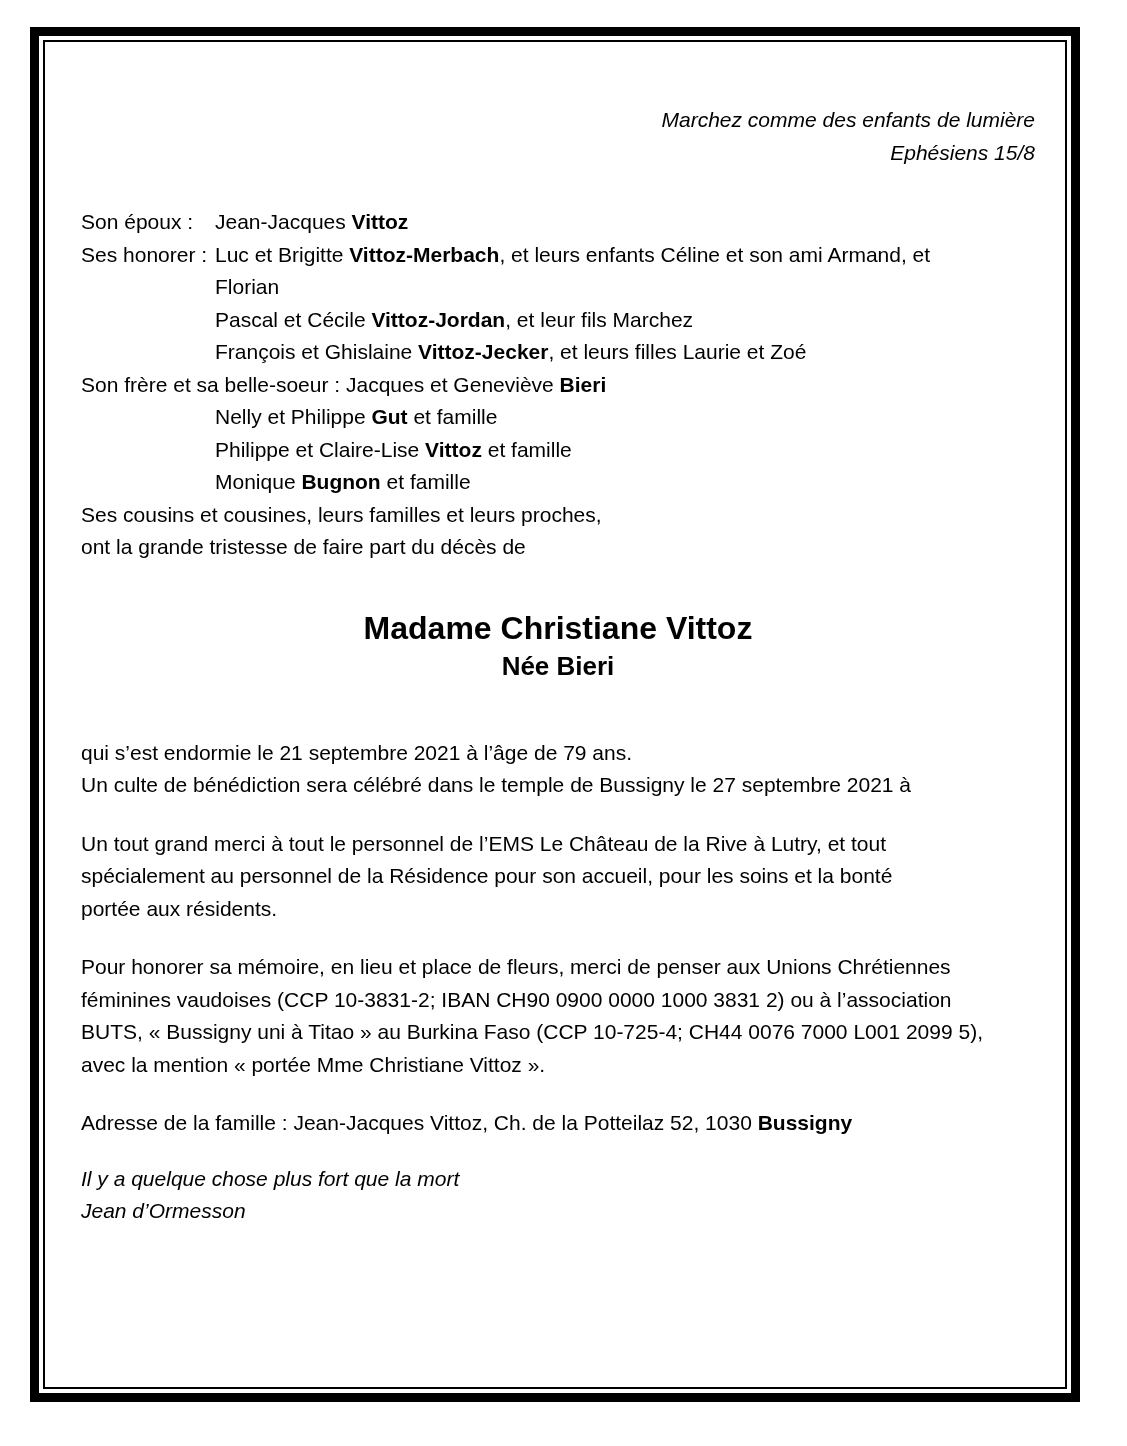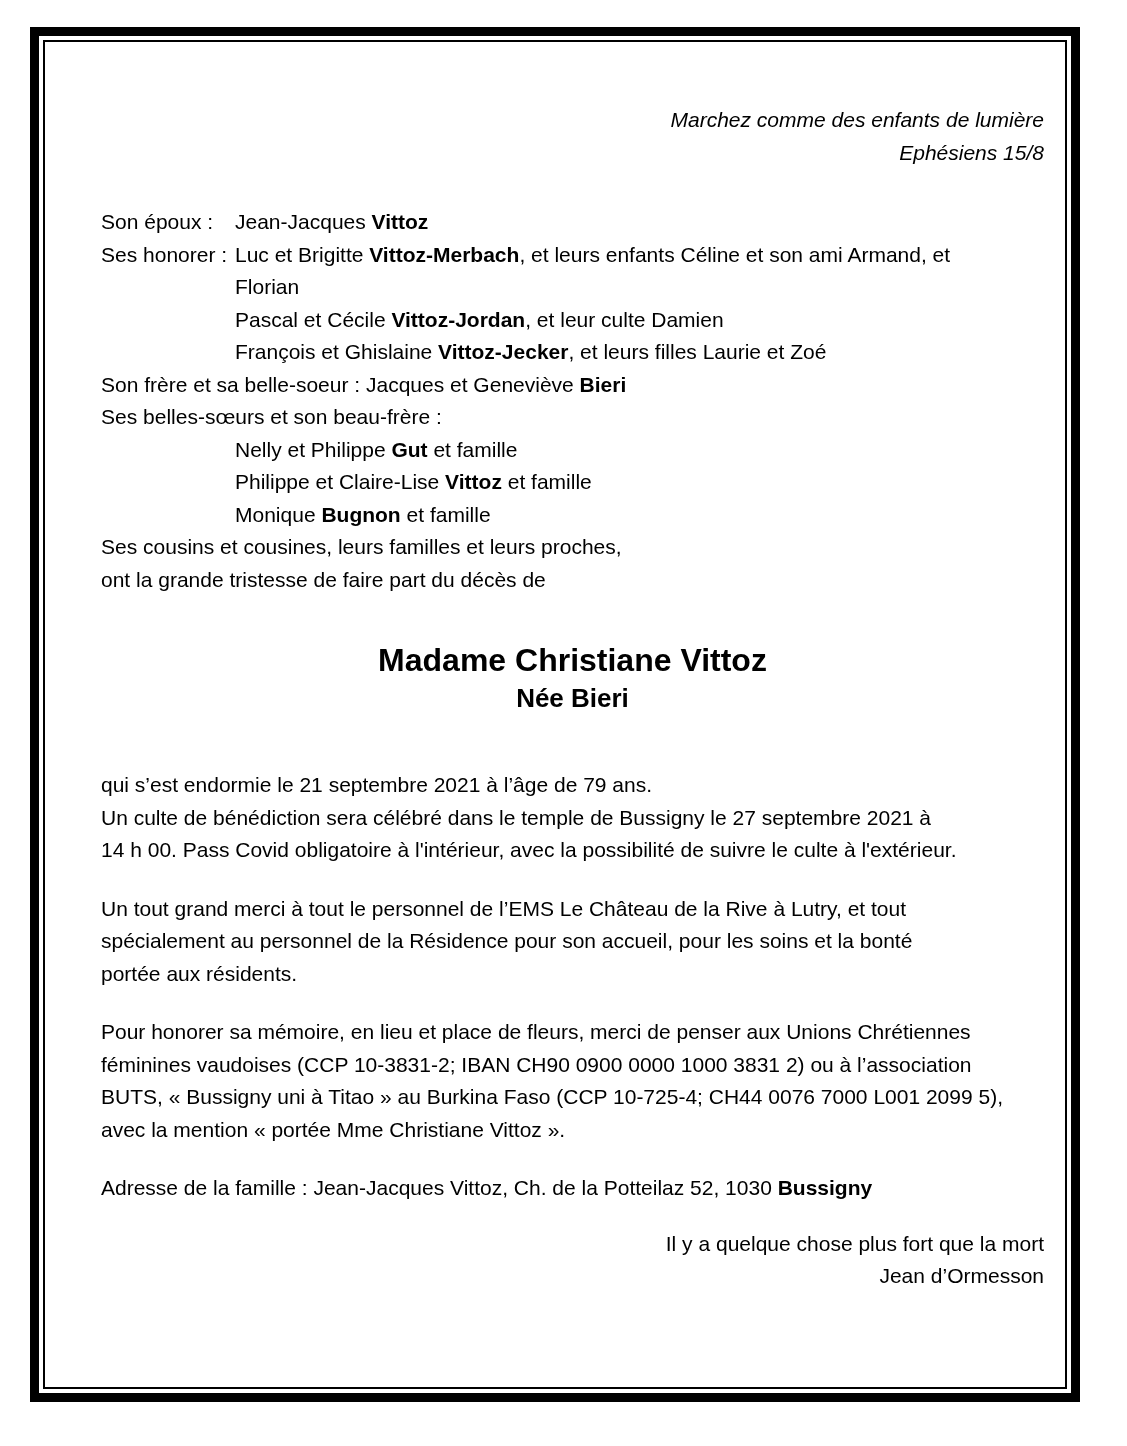--- a/index.html
+++ b/index.html
@@ -21,75 +21,72 @@
   .frame-inner {
     position: absolute;
     left: 4px; top: 4px; right: 4px; bottom: 4px;
     border: 2px solid var(--ink, #000000);
     box-sizing: border-box;
     overflow: hidden;
   }
   .content {
     height: 100%;
     box-sizing: border-box;
-    padding: 62px 21px 0 36px;
+    padding: 62px 30px 0 36px;
     font-size: 21px;
     line-height: 32.5px;
-    margin-left: 20px;
   }
   .line { white-space: nowrap; }
   .epigraph { text-align: right; font-style: italic; }
   .family { margin-top: 37px; }
   .label { display: inline-block; width: 134px; }
   .indent { padding-left: 134px; }
   .name-block { margin-top: 42px; text-align: center; }
   .deceased-name { font-size: 32px; line-height: 44px; font-weight: bold; }
   .maiden-name { font-size: 26px; line-height: 33px; font-weight: bold; text-align: center; }
   .para { margin-top: 26px; }
   .para-first { margin-top: 54px; }
   .address-block { margin-top: 26px; }
-  .closing { margin-top: 23px; text-align: right; }
+  .closing { margin-top: 23px; text-align: left; font-style: italic; }
   .rich b { font-weight: bold; }
 </style>
 </head>
 <body>
 
 <div class="frame-outer">
   <div class="frame-inner">
     <div class="content">
 
       <div class="epigraph">
         <div class="line">Marchez comme des enfants de lumière</div>
         <div class="line">Ephésiens 15/8</div>
       </div>
 
       <div class="family">
         <div class="line"><span class="label">Son époux :</span><span class="rich"><span>Jean-Jacques </span><b>Vittoz</b></span></div>
         <div class="line"><span class="label">Ses honorer :</span><span class="rich"><span>Luc et Brigitte </span><b>Vittoz-Merbach</b><span>, et leurs enfants Céline et son ami Armand, et</span></span></div>
         <div class="line indent rich"><span>Florian</span></div>
-        <div class="line indent rich"><span>Pascal et Cécile </span><b>Vittoz-Jordan</b><span>, et leur culte Damien</span></div>
+        <div class="line indent rich"><span>Pascal et Cécile </span><b>Vittoz-Jordan</b><span>, et leur fils Marchez</span></div>
         <div class="line indent rich"><span>François et Ghislaine </span><b>Vittoz-Jecker</b><span>, et leurs filles Laurie et Zoé</span></div>
         <div class="line rich"><span>Son frère et sa belle-soeur : Jacques et Geneviève </span><b>Bieri</b></div>
-        <div class="line rich"><span>Ses belles-sœurs et son beau-frère :</span></div>
         <div class="line indent rich"><span>Nelly et Philippe </span><b>Gut</b><span> et famille</span></div>
         <div class="line indent rich"><span>Philippe et Claire-Lise </span><b>Vittoz</b><span> et famille</span></div>
         <div class="line indent rich"><span>Monique </span><b>Bugnon</b><span> et famille</span></div>
         <div class="line rich"><span>Ses cousins et cousines, leurs familles et leurs proches,</span></div>
         <div class="line rich"><span>ont la grande tristesse de faire part du décès de</span></div>
       </div>
 
       <div class="name-block">
         <div class="deceased-name">Madame Christiane Vittoz</div>
         <div class="maiden-name">Née Bieri</div>
       </div>
 
       <div class="para para-first">
         <div class="line">qui s’est endormie le 21 septembre 2021 à l’âge de 79 ans.</div>
         <div class="line">Un culte de bénédiction sera célébré dans le temple de Bussigny le 27 septembre 2021 à</div>
-        <div class="line">14 h 00. Pass Covid obligatoire à l'intérieur, avec la possibilité de suivre le culte à l'extérieur.</div>
       </div>
 
       <div class="para">
         <div class="line">Un tout grand merci à tout le personnel de l’EMS Le Château de la Rive à Lutry, et tout</div>
         <div class="line">spécialement au personnel de la Résidence pour son accueil, pour les soins et la bonté</div>
         <div class="line">portée aux résidents.</div>
       </div>
 
       <div class="para">
         <div class="line">Pour honorer sa mémoire, en lieu et place de fleurs, merci de penser aux Unions Chrétiennes</div>

